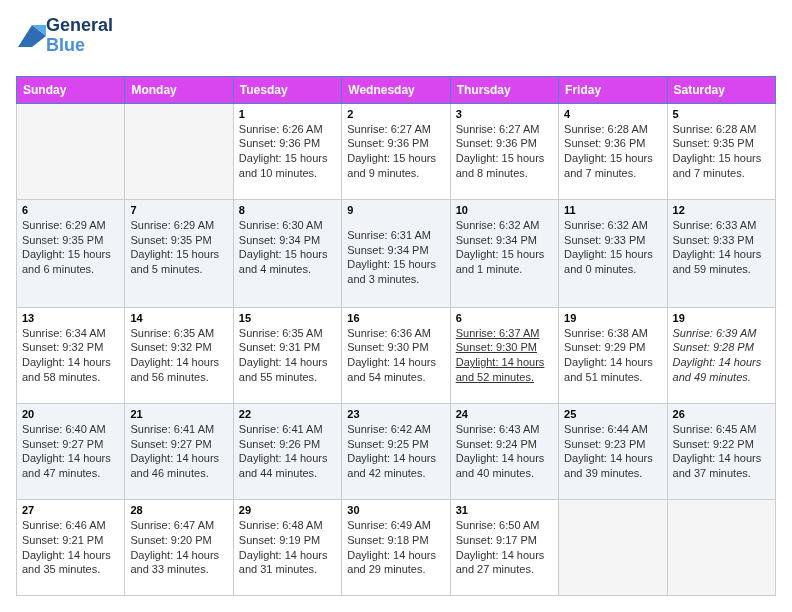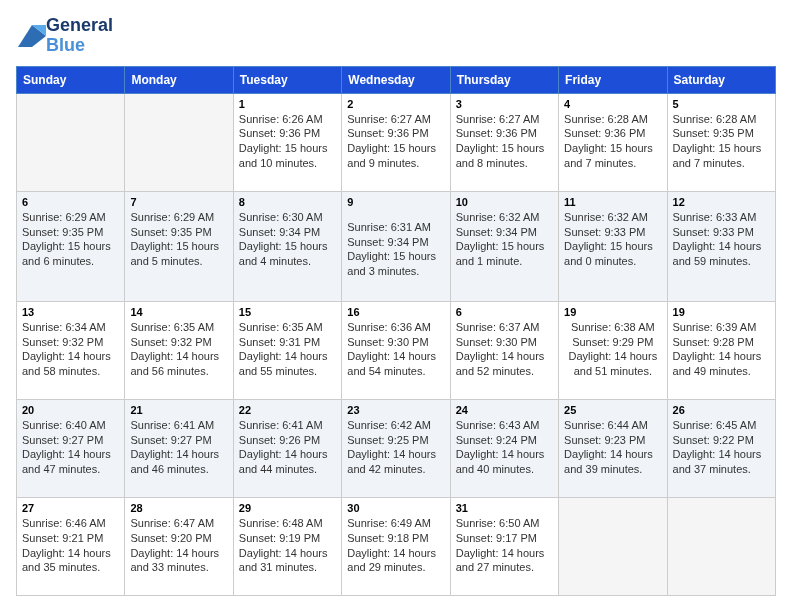--- a/index.html
+++ b/index.html
@@ -14,21 +14,21 @@
       width: 792px;
       height: 612px;
       padding: 16px;
       display: flex;
       flex-direction: column;
     }
     .header {
       display: flex;
       justify-content: space-between;
       align-items: flex-start;
-      margin-bottom: 10px;
+      margin-bottom: 20px;
     }
     .logo {
       display: flex;
       align-items: center;
     }
     .logo-text {
       font-size: 18px;
       font-weight: bold;
       color: #1a3a6b;
       line-height: 1.1;
@@ -56,21 +56,21 @@
       margin-top: 2px;
     }
     .calendar {
       flex: 1;
       border: 1px solid #ccc;
       border-collapse: collapse;
       width: 100%;
       table-layout: fixed;
     }
     .calendar th {
-      background: #1d4ed8;
+      background: #d946ef;
       color: #fff;
       text-align: left;
       padding: 6px 6px;
       font-size: 12px;
       font-weight: bold;
       border: 1px solid #4a85cc;
     }
     .calendar td {
       vertical-align: top;
       border: 1px solid #ccc;
@@ -246,35 +246,35 @@
           </td>
           <td>
             <span class="day-num">16</span>
             <div class="cell-text" style="white-space: pre-line;">Sunrise: 6:36 AM
 Sunset: 9:30 PM
 Daylight: 14 hours
 and 54 minutes.</div>
           </td>
           <td>
             <span class="day-num">6</span>
-            <div class="cell-text" style="white-space: pre-line;">Sunrise: 6:37 AM
+            <div class="cell-text" style="white-space: pre-line; text-decoration: underline;">Sunrise: 6:37 AM
 Sunset: 9:30 PM
 Daylight: 14 hours
 and 52 minutes.</div>
           </td>
           <td>
             <span class="day-num">19</span>
-            <div class="cell-text" style="white-space: pre-line; text-align: center;">Sunrise: 6:38 AM
+            <div class="cell-text" style="white-space: pre-line;">Sunrise: 6:38 AM
 Sunset: 9:29 PM
 Daylight: 14 hours
 and 51 minutes.</div>
           </td>
           <td>
             <span class="day-num">19</span>
-            <div class="cell-text" style="white-space: pre-line;">Sunrise: 6:39 AM
+            <div class="cell-text" style="white-space: pre-line; font-style: italic;">Sunrise: 6:39 AM
 Sunset: 9:28 PM
 Daylight: 14 hours
 and 49 minutes.</div>
           </td>
         </tr>
         <tr class="row-shade">
           <td>
             <span class="day-num">20</span>
             <div class="cell-text" style="white-space: pre-line;">Sunrise: 6:40 AM
 Sunset: 9:27 PM

